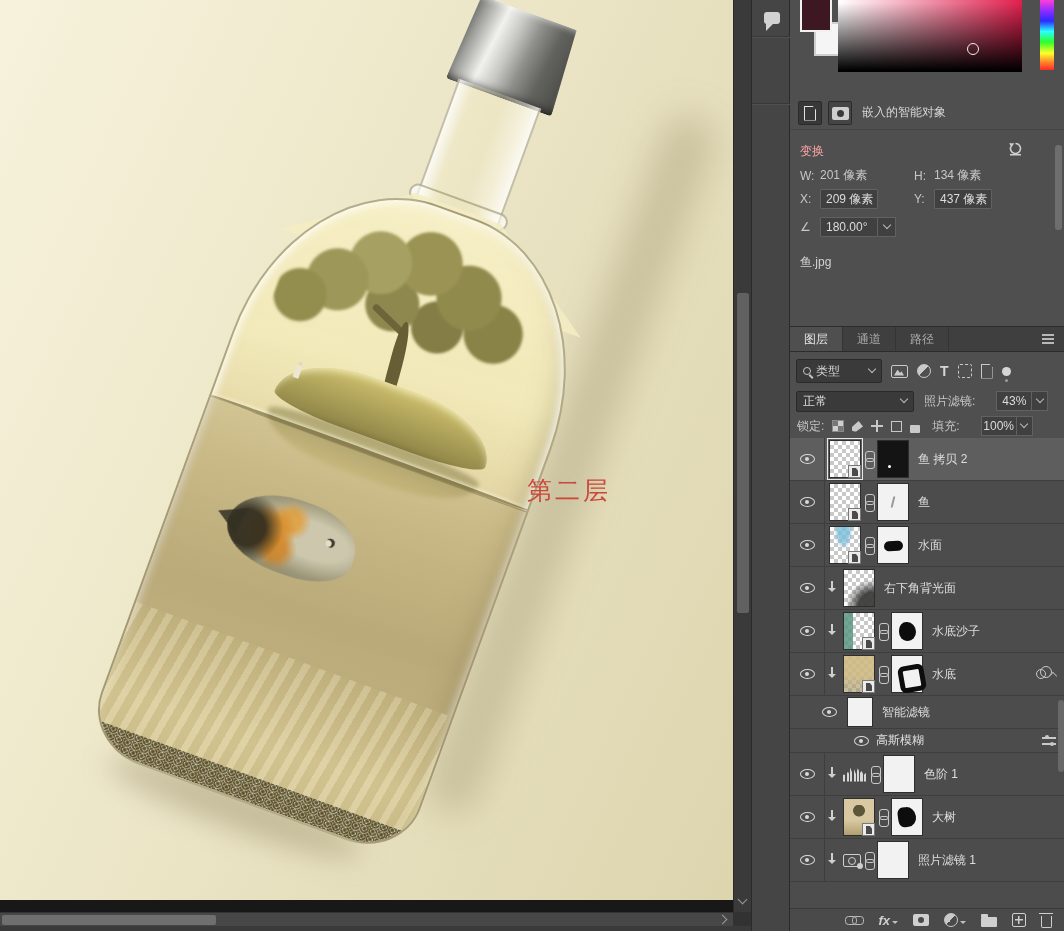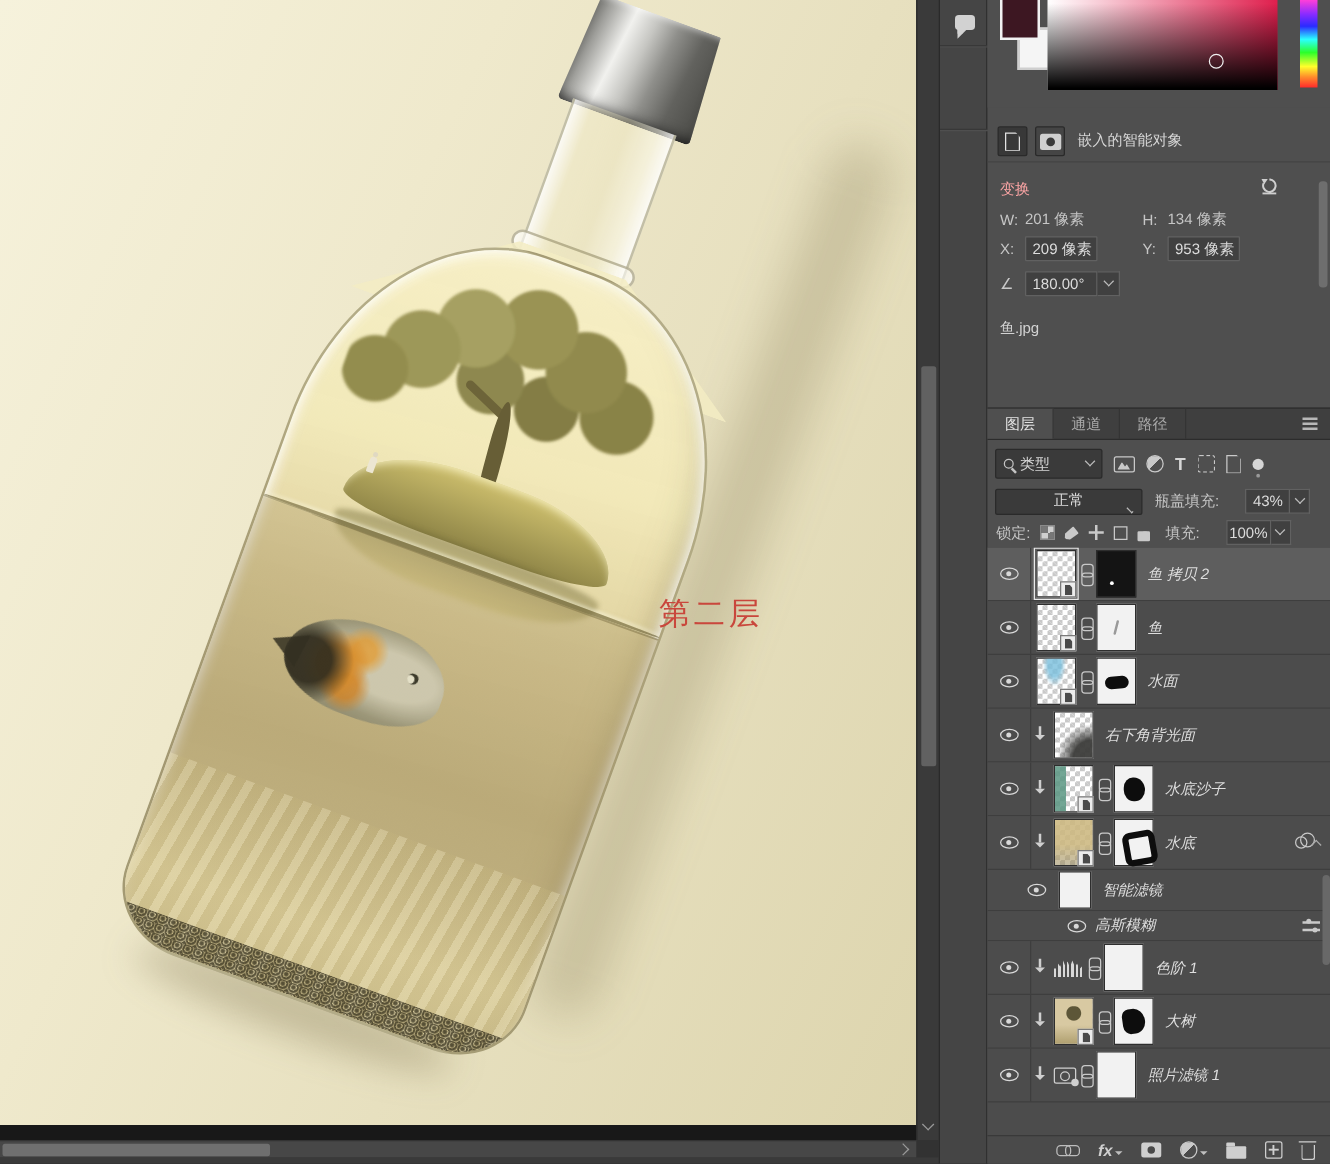--- a/index.html
+++ b/index.html
@@ -156,40 +156,40 @@
   .fico { margin-left:9px; position:relative; }
   .ico-img { width:17px; height:13px; border:1.5px solid #c9c9c9; border-radius:2px; }
   .ico-img::after { content:""; position:absolute; left:2px; top:4px; width:10px; height:6px; background:#c9c9c9; clip-path:polygon(0 100%,35% 0,60% 60%,75% 30%,100% 100%); }
   .ico-half { width:14px; height:14px; border:1px solid #c9c9c9; border-radius:50%;
      background:linear-gradient(135deg,#c9c9c9 50%,transparent 50%); }
   .ico-T { color:#d6d6d6; font-weight:bold; font-size:14px; line-height:14px; }
   .ico-dash { width:14px; height:14px; border:1.5px dashed #c9c9c9; border-radius:2px; }
   .ico-page { width:12px; height:15px; border:1.5px solid #c9c9c9; clip-path:polygon(0 0,70% 0,100% 25%,100% 100%,0 100%); }
   .ico-pin { width:9px; height:9px; background:#d6d6d6; border-radius:50%; box-shadow:0 9px 0 -3px #9a9a9a; }
   #blendrow { left:0; top:36px; width:274px; height:24px; display:flex; align-items:center; }
-  #blendbox { margin-left:6px; width:118px; height:21px; background:#3a3a3a; border:1px solid #2a2a2a; border-radius:2px; display:flex; align-items:center; padding:0 6px; color:#dcdcdc;flex-direction:column; }
+  #blendbox { margin-left:6px; width:118px; height:21px; background:#3a3a3a; border:1px solid #2a2a2a; border-radius:2px; display:flex; align-items:center; padding:0 6px; color:#dcdcdc; }
   #blendbox .chev { margin-left:auto; }
   #opacitylab { margin-left:10px; color:#c6c6c6; }
   .smallbox { margin-left:21px; width:36px; height:20px; background:#404040; border:1px solid #616161; display:flex; align-items:center; justify-content:center; color:#dcdcdc; }
   .smallchev { width:16px; height:20px; border:1px solid #616161; border-left:none; background:#404040; display:flex; align-items:center; justify-content:center; }
   #lockrow { left:0; top:61px; width:274px; height:24px; display:flex; align-items:center; }
   #locklab { margin-left:7px; color:#c6c6c6; }
   .lico { margin-left:8px; position:relative; }
   .ico-checker { width:12px; height:12px; border:1px solid #8a8a8a;
     background:conic-gradient(#cfcfcf 25%,#777 25% 50%,#cfcfcf 50% 75%,#777 75%); }
   .ico-brush { width:11px; height:11px; background:#c9c9c9; clip-path:polygon(55% 0,100% 45%,40% 100%,15% 100%,0 85%,0 60%); transform:rotate(6deg); }
   .ico-move { width:12px; height:12px;
     background:linear-gradient(#c9c9c9,#c9c9c9) center/12px 2px no-repeat,linear-gradient(#c9c9c9,#c9c9c9) center/2px 12px no-repeat; }
   .ico-frame { width:11px; height:11px; border:1.5px solid #c9c9c9; }
   .ico-lock { width:10px; height:8px; background:#c9c9c9; border-radius:1px; margin-top:5px; }
   .ico-lock::before { content:""; position:absolute; left:2px; top:0; width:6px; height:6px; border:1.5px solid #c9c9c9; border-bottom:none; border-radius:4px 4px 0 0; }
   #filllab { margin-left:12px; color:#c6c6c6; }
 
   
-  #layerlist { left:0; top:438px; width:274px; height:470px; overflow:hidden; background:#4c4c4c;font-style:italic; }
+  #layerlist { left:0; top:438px; width:274px; height:470px; overflow:hidden; background:#4c4c4c; }
   .lrow { position:relative; width:274px; height:43px; border-bottom:1px solid #3e3e3e; display:flex; align-items:center; background:#4c4c4c; }
   .lrow.sel { background:#5e5e5e; }
   .eyecell { width:35px; height:100%; border-right:1px solid #3e3e3e; display:flex; align-items:center; justify-content:center; flex:none; }
   .eye { width:15px; height:10px; border:1.5px solid #d8d8d8; border-radius:50%; position:relative; }
   .eye::after { content:""; position:absolute; left:4px; top:2px; width:4px; height:4px; background:#d8d8d8; border-radius:50%; }
   .clip { width:14px; flex:none; position:relative; height:14px; }
   .clip::before { content:""; position:absolute; left:6px; top:0; width:1.5px; height:7px; background:#cfcfcf; }
   .clip::after { content:""; position:absolute; left:3px; top:7px; border:4px solid transparent; border-top-color:#cfcfcf; }
   .thumb { width:32px; height:38px; border:1px solid #2e2e2e; position:relative; flex:none; margin-left:4px;
     background:linear-gradient(45deg,#c9c9c9 25%,transparent 25%,transparent 75%,#c9c9c9 75%),linear-gradient(45deg,#c9c9c9 25%,transparent 25%,transparent 75%,#c9c9c9 75%),#fff;
@@ -341,21 +341,21 @@
         </div>
         <div class="trow" style="left:10px; top:58px;">
           <span class="tlabel">X:</span>
           <div class="tbox">
               <span>209 像素</span>
             </div>
         </div>
         <div class="trow" style="left:124px; top:58px;">
           <span class="tlabel">Y:</span>
           <div class="tbox">
-              <span>953 像素</span>
+              <span>437 像素</span>
             </div>
         </div>
         <div class="trow" style="left:10px; top:86px;">
           <span style="width:20px; color:#c9c9c9;">∠</span>
           <div class="tbox" id="anglebox">
               <span>180.00°</span>
             </div>
           <div class="chevbox">
               <span class="chev"></span>
             </div>
@@ -391,21 +391,21 @@
         <span class="fico ico-T">T</span>
         <span class="fico ico-dash"></span>
         <span class="fico ico-page"></span>
         <span class="fico ico-pin"></span>
       </div>
       <div id="blendrow" class="abs">
         <div id="blendbox">
           <span>正常</span>
           <span class="chev"></span>
         </div>
-        <span id="opacitylab">瓶盖填充:</span>
+        <span id="opacitylab">照片滤镜:</span>
         <div class="smallbox">
             <span>43%</span>
           </div>
         <div class="smallchev">
             <span class="chev"></span>
           </div>
       </div>
       <div id="lockrow" class="abs">
         <span id="locklab">锁定:</span>
         <span class="lico ico-checker"></span>

